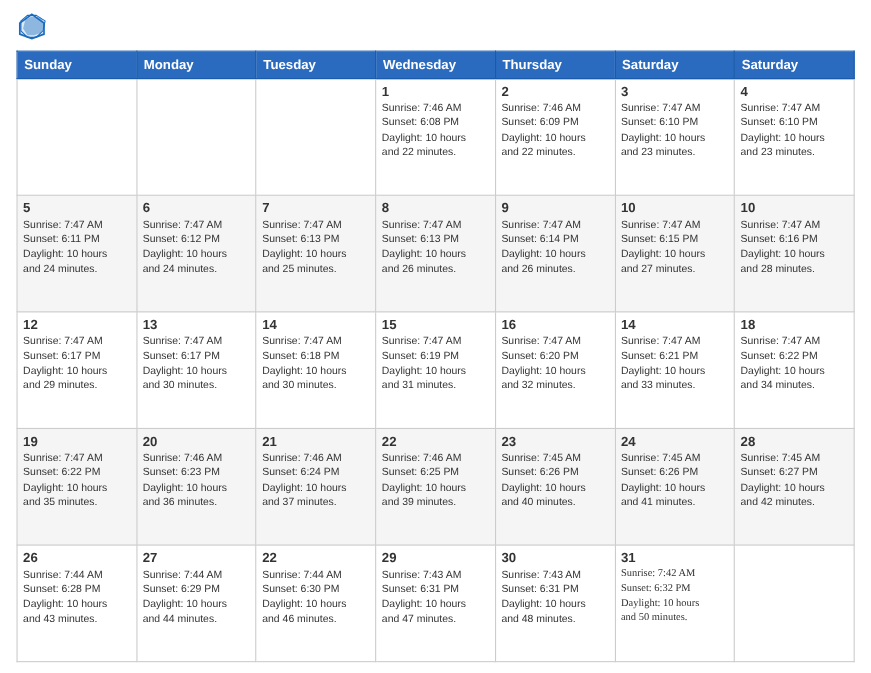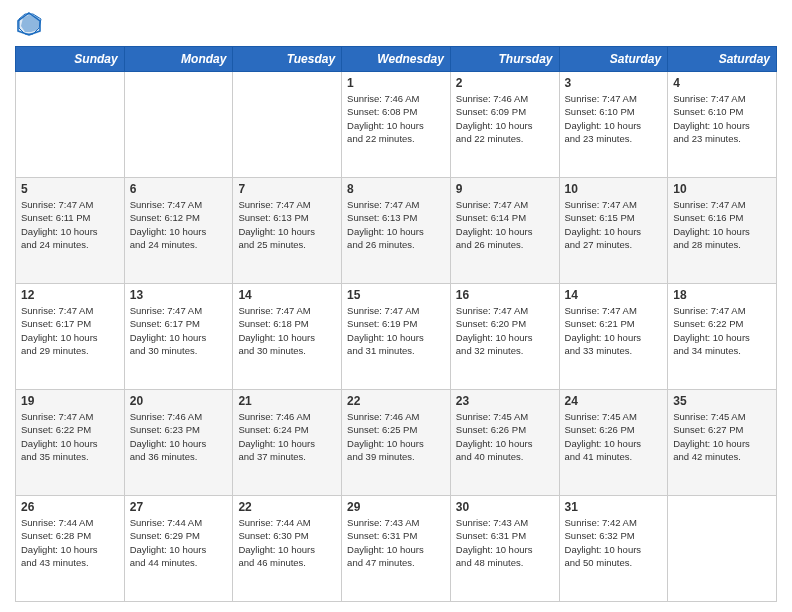--- a/index.html
+++ b/index.html
@@ -62,25 +62,24 @@
     .calendar {
       flex: 1;
       border: 1px solid #ccc;
       border-collapse: collapse;
       width: 100%;
       table-layout: fixed;
     }
     .calendar th {
       background: #2a6bbf;
       color: #fff;
-      text-align: right;
+      text-align: left;
       padding: 5px 6px;
       font-size: 12px;
       border: 1px solid #1a5aaa;
-      font-style: italic;
     }
     .calendar td {
       border: 1px solid #ccc;
       vertical-align: top;
       padding: 4px 5px;
       font-size: 10px;
       color: #333;
       height: 85px;
     }
     .day-num {
@@ -309,21 +308,21 @@
 and 40 minutes.</div>
           </td>
           <td>
             <span class="day-num">24</span>
             <div class="day-info" style="white-space: pre-line;">Sunrise: 7:45 AM
 Sunset: 6:26 PM
 Daylight: 10 hours
 and 41 minutes.</div>
           </td>
           <td>
-            <span class="day-num">35</span>
+            <span class="day-num">28</span>
             <div class="day-info" style="white-space: pre-line;">Sunrise: 7:45 AM
 Sunset: 6:27 PM
 Daylight: 10 hours
 and 42 minutes.</div>
           </td>
         </tr>
         <tr>
           <td>
             <span class="day-num">26</span>
             <div class="day-info" style="white-space: pre-line;">Sunrise: 7:44 AM
@@ -354,21 +353,21 @@
           </td>
           <td>
             <span class="day-num">30</span>
             <div class="day-info" style="white-space: pre-line;">Sunrise: 7:43 AM
 Sunset: 6:31 PM
 Daylight: 10 hours
 and 48 minutes.</div>
           </td>
           <td>
             <span class="day-num">31</span>
-            <div class="day-info" style="white-space: pre-line;">Sunrise: 7:42 AM
+            <div class="day-info" style="white-space: pre-line; font-family: Liberation Serif, serif;">Sunrise: 7:42 AM
 Sunset: 6:32 PM
 Daylight: 10 hours
 and 50 minutes.</div>
           </td>
           <td class="empty-cell"></td>
         </tr>
       </tbody>
   </table>
 </div>
 

